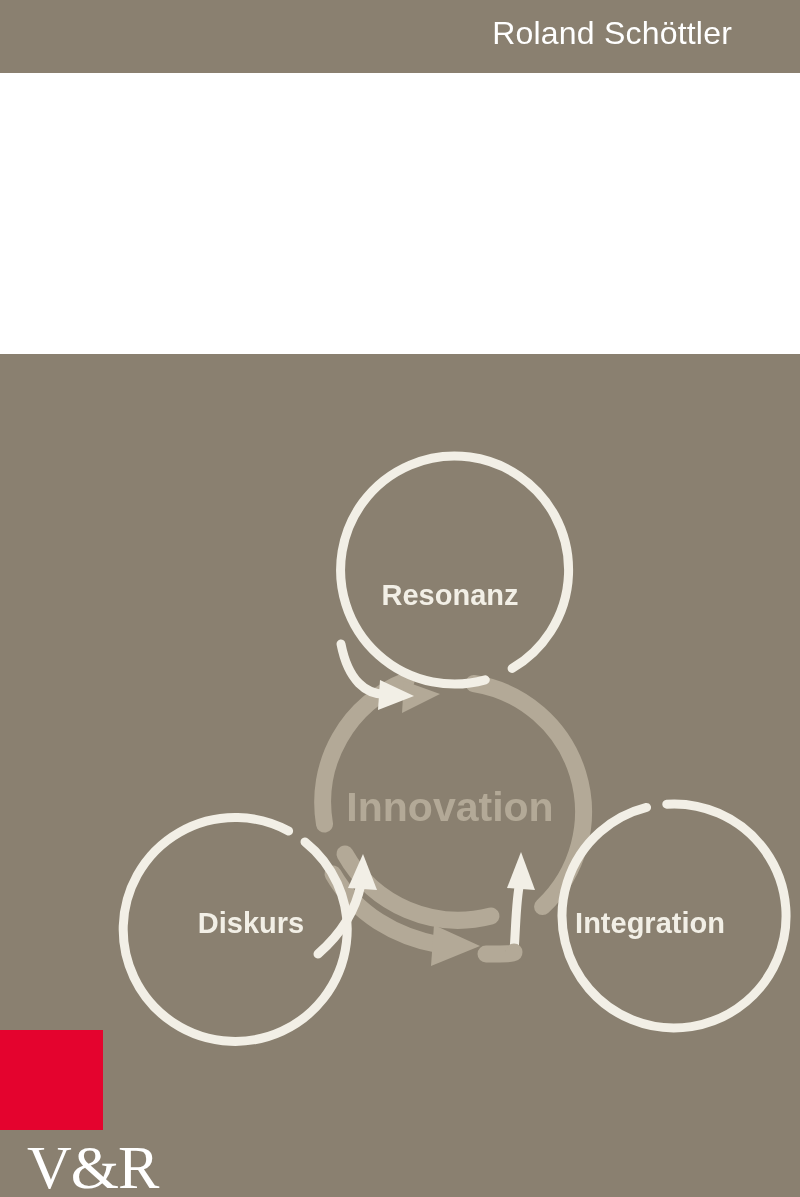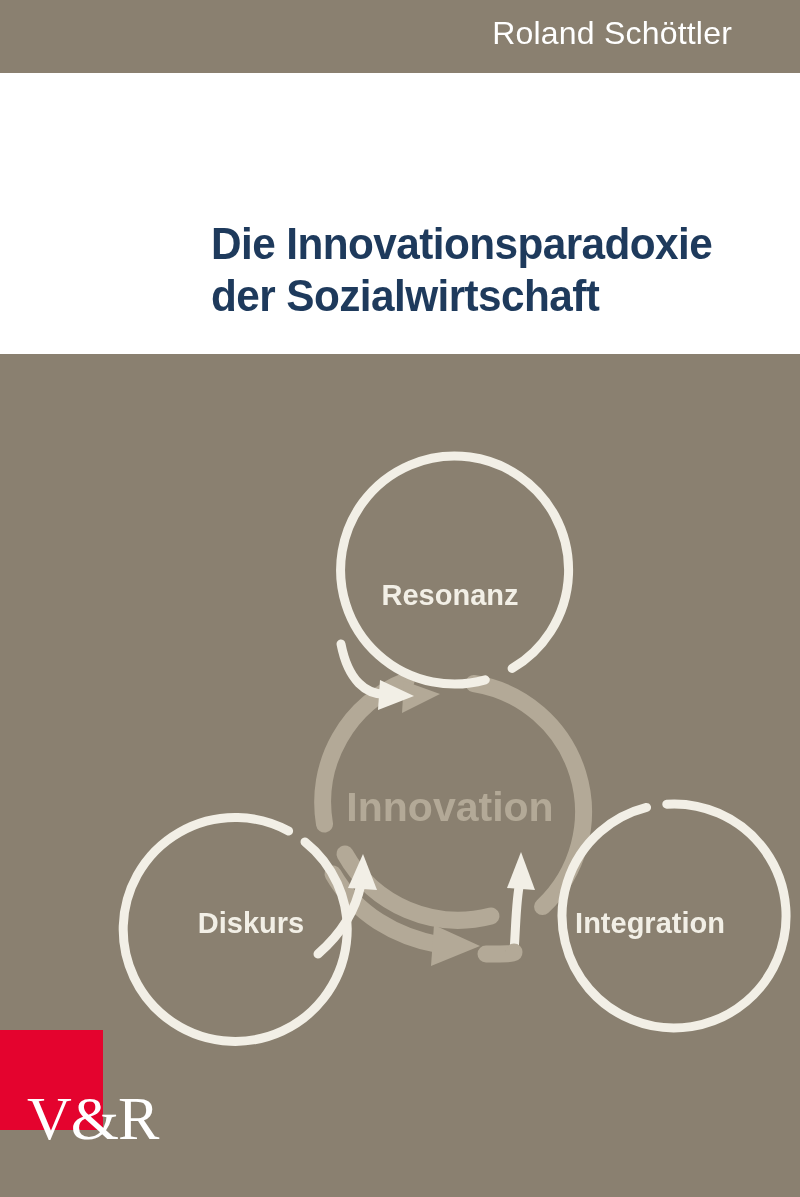--- a/index.html
+++ b/index.html
@@ -100,45 +100,41 @@
     position: absolute;
     left: 0;
     top: 1030px;
     width: 103px;
     height: 100px;
     background: #e4032e;
   }
   .logo-text {
     position: absolute;
     left: 27px;
-    top: 1087px;
+    top: 1136px;
     color: #ffffff;
     font-family: "Liberation Serif", serif;
     font-size: 62px;
     font-weight: 400;
     line-height: 62px;
     letter-spacing: -1px;
     white-space: nowrap;
   }
 </style>
 </head>
 <body>
 
 <div id="cover">
 
   <div class="band-top"></div>
   <div class="band-white"></div>
   <div class="band-bottom"></div>
 
   <div class="author">Roland Schöttler</div>
 
-  <div class="title-block">
-    <div class="title-line">Die Innovationsparadoxie</div>
-    <div class="title-line">der Sozialwirtschaft</div>
-  </div>
 
   <div class="diagram">
     <svg viewBox="0 0 800 843" xmlns="http://www.w3.org/2000/svg">
 
       <g>
 
         <path d="M 437.7 329.5 A 130 130 0 0 1 506.6 552.6" fill="none" stroke="#b3a997" stroke-width="17" stroke-linecap="round"></path>
 
         <path d="M 455.0 562.0 A 130 130 0 0 1 309.0 500.0" fill="none" stroke="#b3a997" stroke-width="17" stroke-linecap="round"></path>
 

